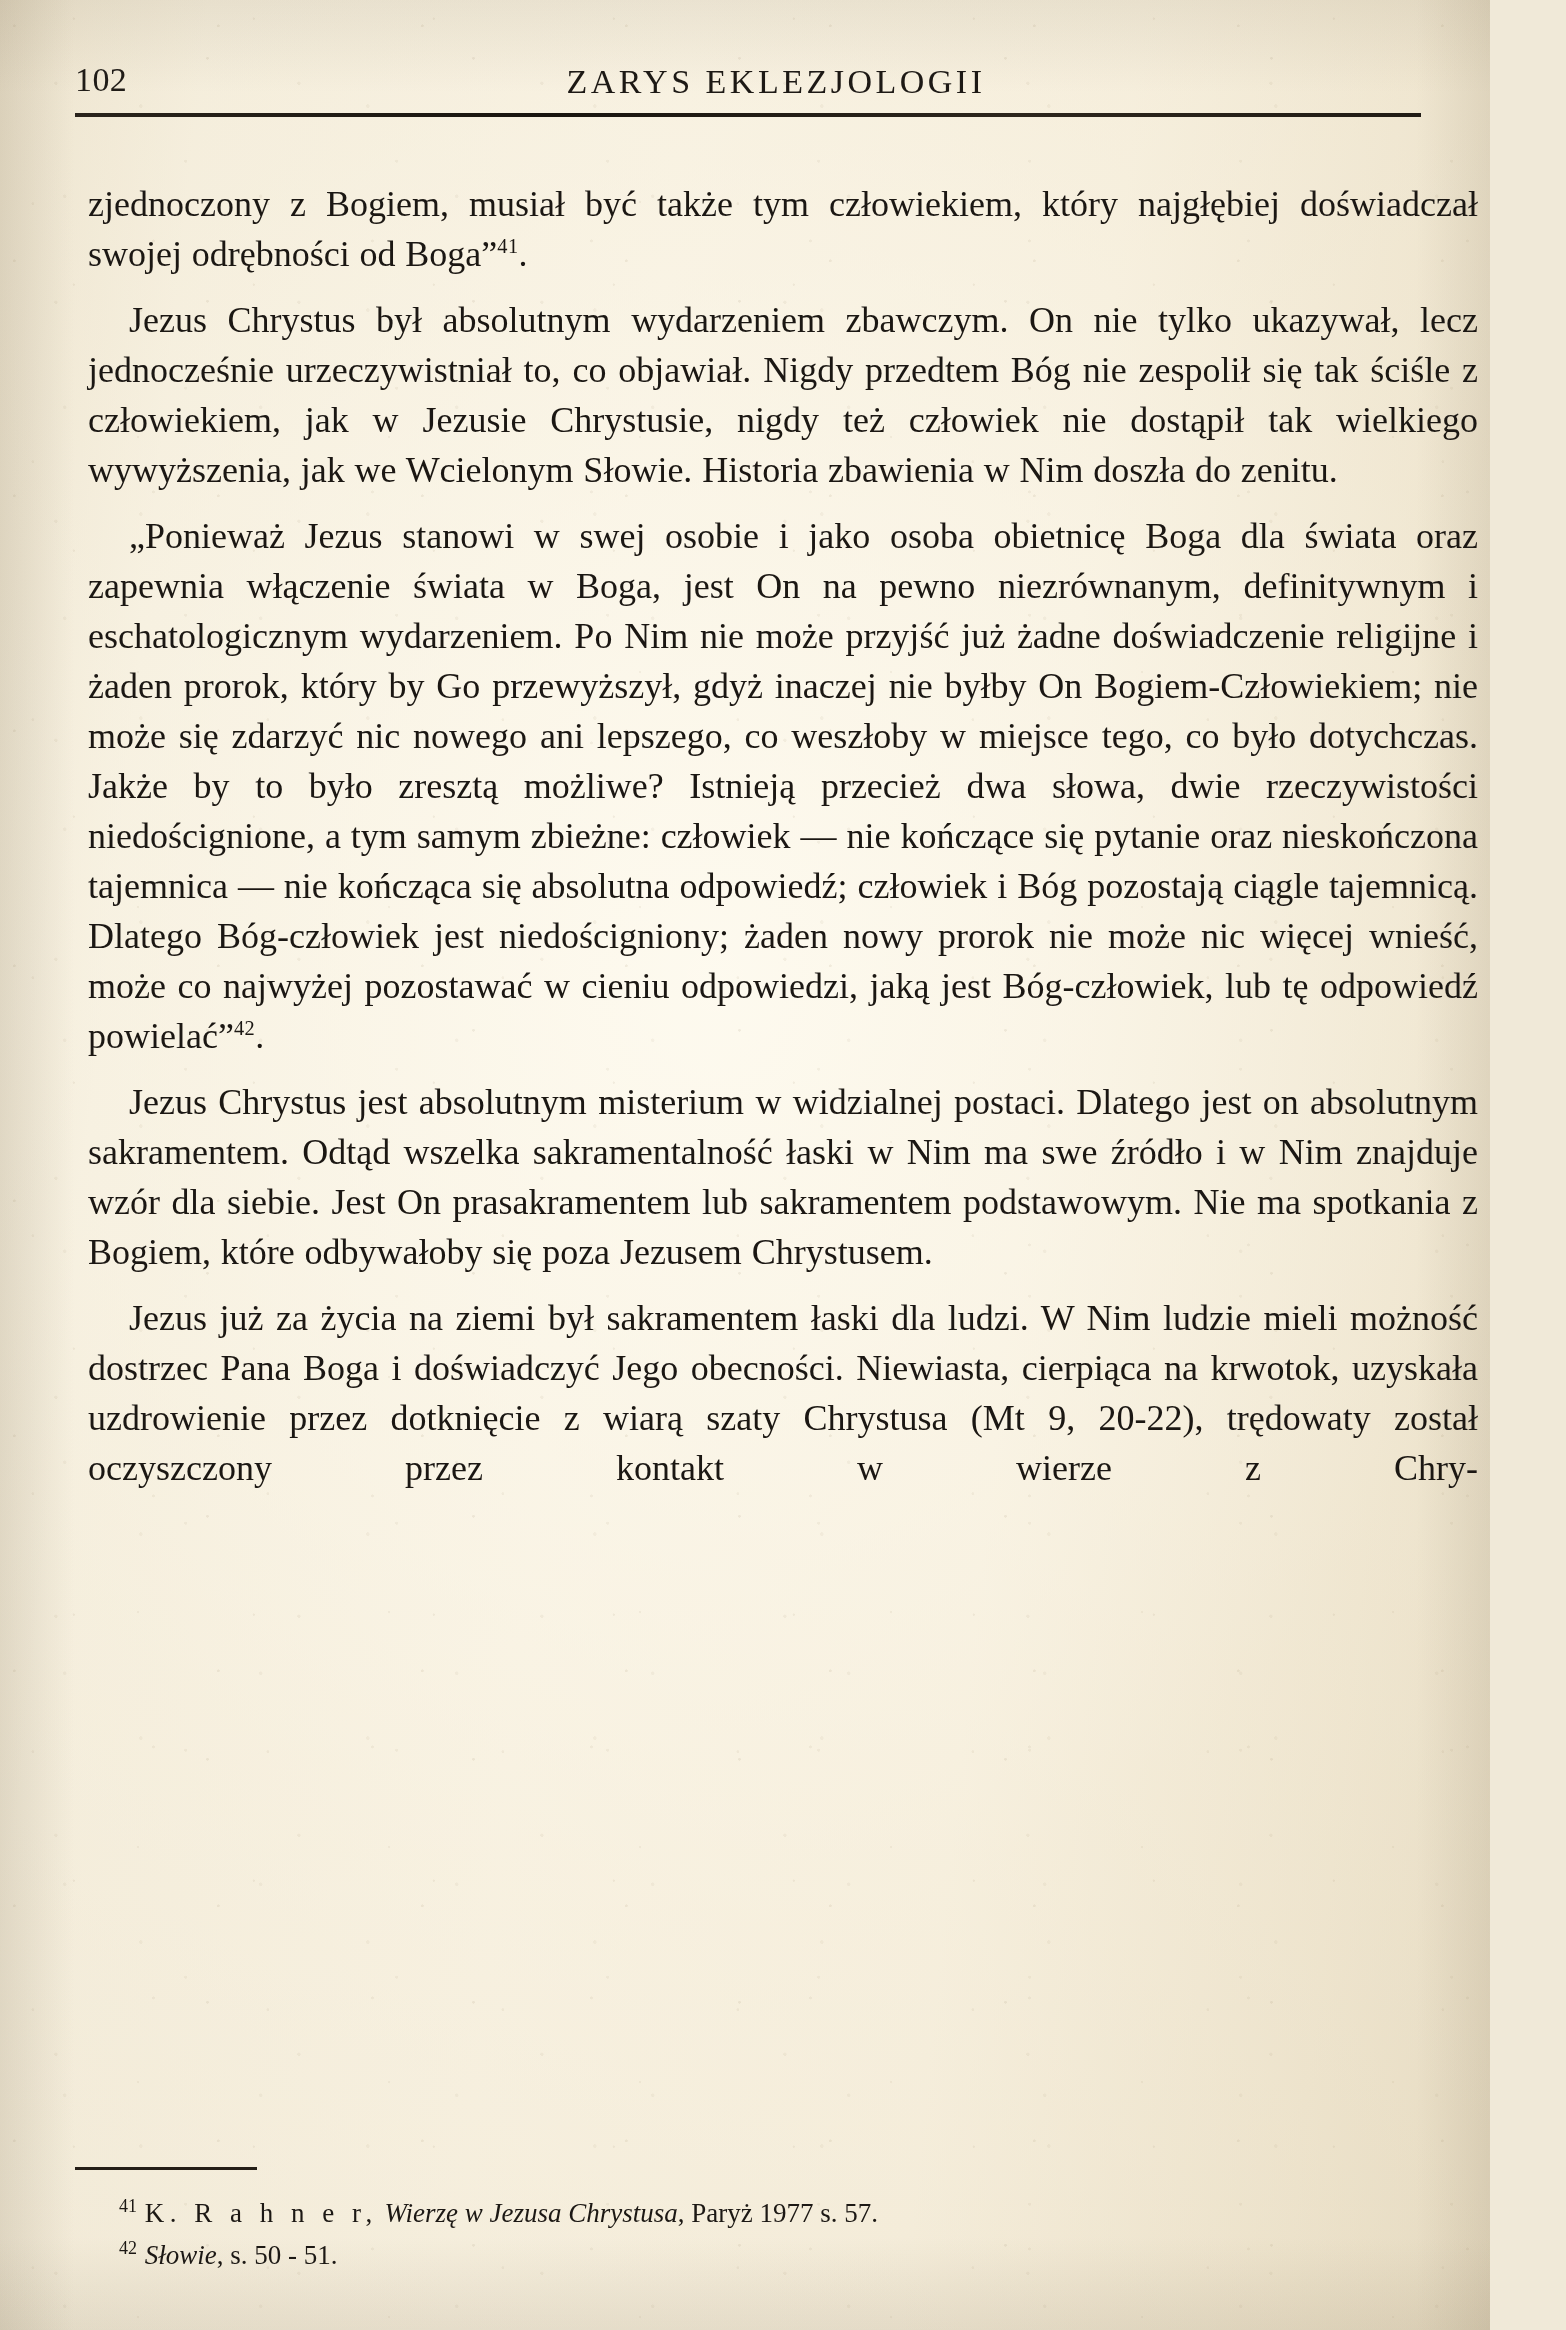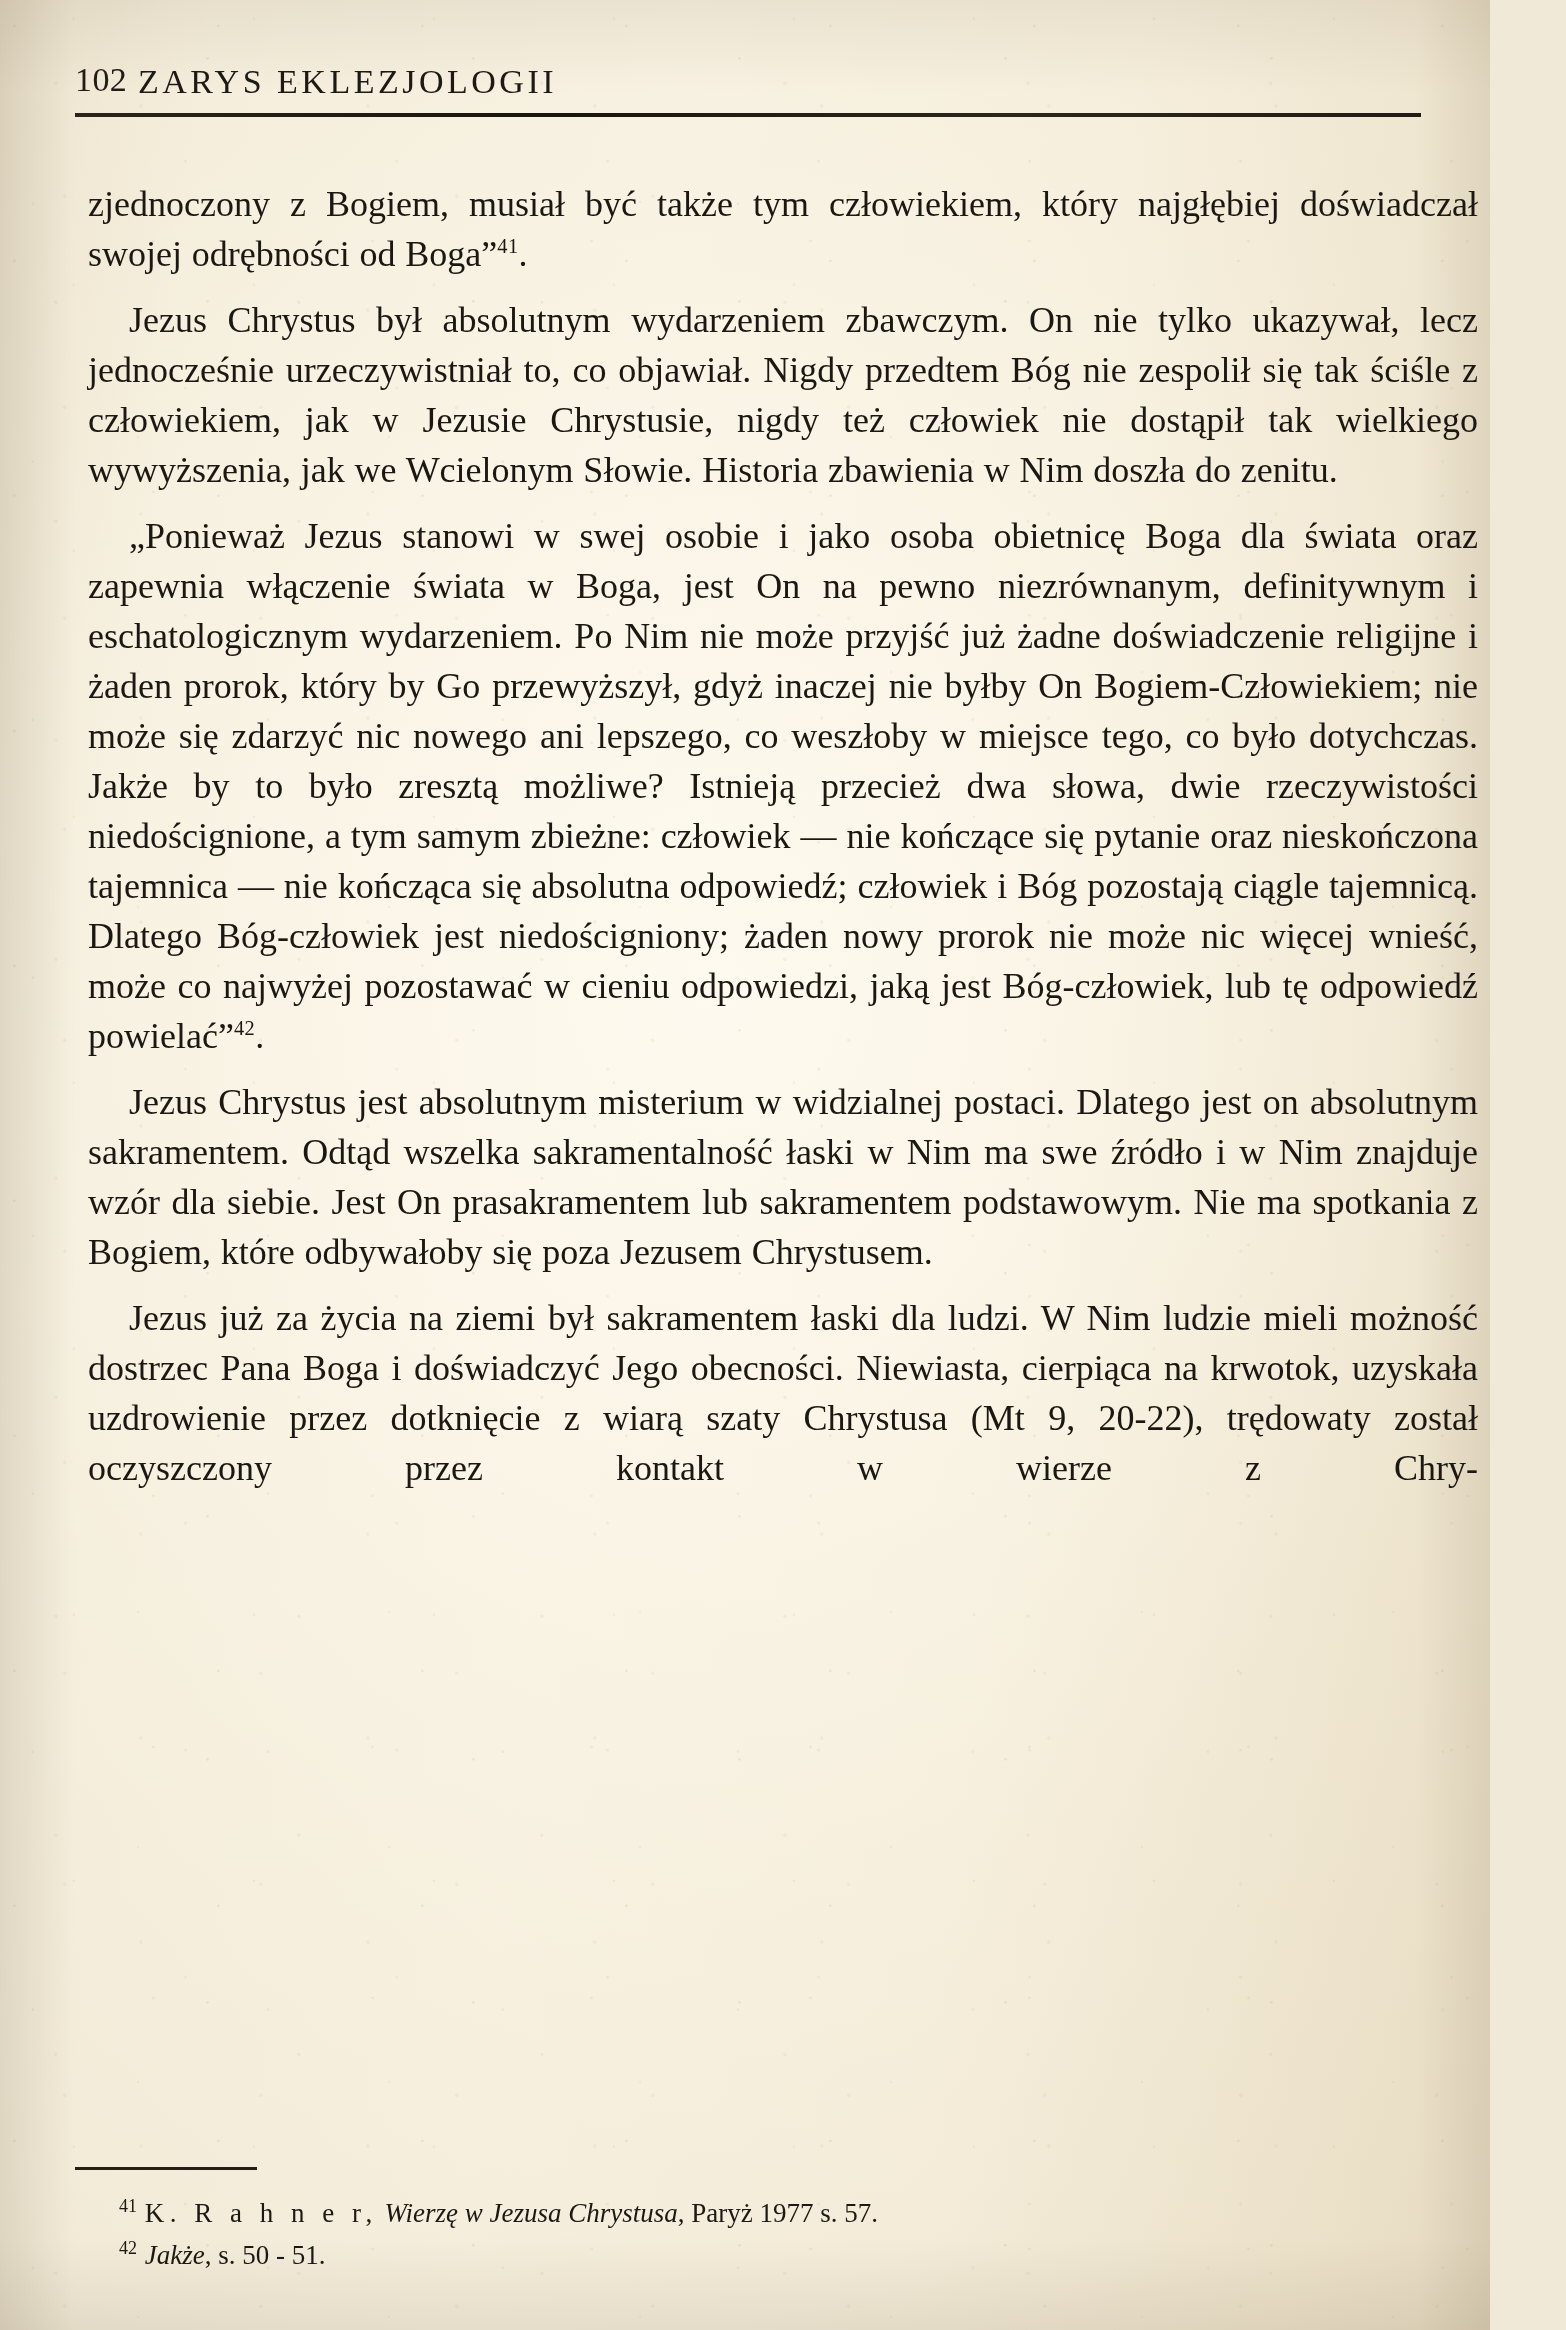--- a/index.html
+++ b/index.html
@@ -81,21 +81,21 @@
     top: 0;
     font-size: 34px;
     letter-spacing: 0.4px;
     color: #201c17;
   }
   .runhead-title {
     position: absolute;
     left: 0;
     right: 1px;
     top: 1.6px;
-    text-align: left;
+    text-align: center;
     font-size: 34px;
     letter-spacing: 3.5px;
     color: #1d1915;
     padding-left: 63px;
   }
   .head-rule {
     position: absolute;
     top: 113px;
     left: 75px;
     right: 69px;
@@ -212,21 +212,21 @@
       <p class="indent last-full">Jezus już za życia na ziemi był sakramentem łaski dla ludzi. W Nim ludzie mieli możność dostrzec Pana Boga i doświadczyć Jego obecności. Niewiasta, cierpiąca na krwotok, uzyskała uzdrowienie przez dotknięcie z wiarą szaty Chrystusa (Mt 9, 20-22), trędowaty został oczyszczony przez kontakt w wierze z Chry-</p>
     </div>
 
     <div class="fn-rule"></div>
 
     <div class="footnotes">
       <div class="fn-line">
         <span class="fn-num">41</span><span class="sp-name">K. R a h n e r,</span> <span class="ital">Wierzę w Jezusa Chrystusa</span><span>, Paryż 1977 s. 57.</span>
       </div>
       <div class="fn-line">
-        <span class="fn-num">42</span><span class="ital">Jakże</span><span>, s. 50 - 51.</span>
+        <span class="fn-num">42</span><span class="ital">Słowie</span><span>, s. 50 - 51.</span>
       </div>
     </div>
 
     <div class="bleed" aria-hidden="true"></div>
 
   </div>
 </div>
 
 
 </body></html>

